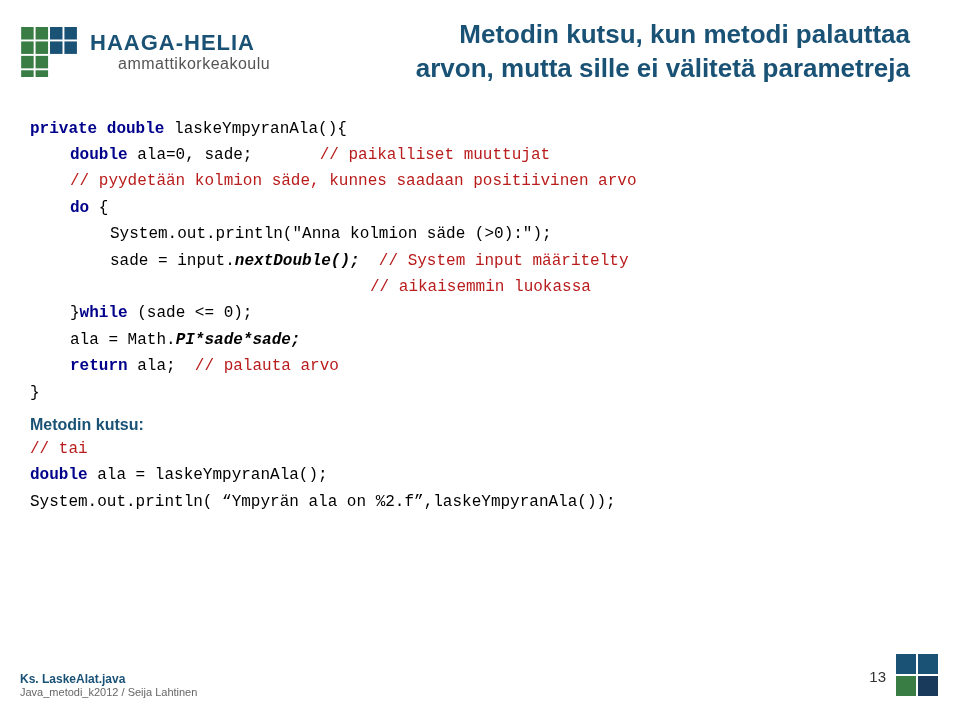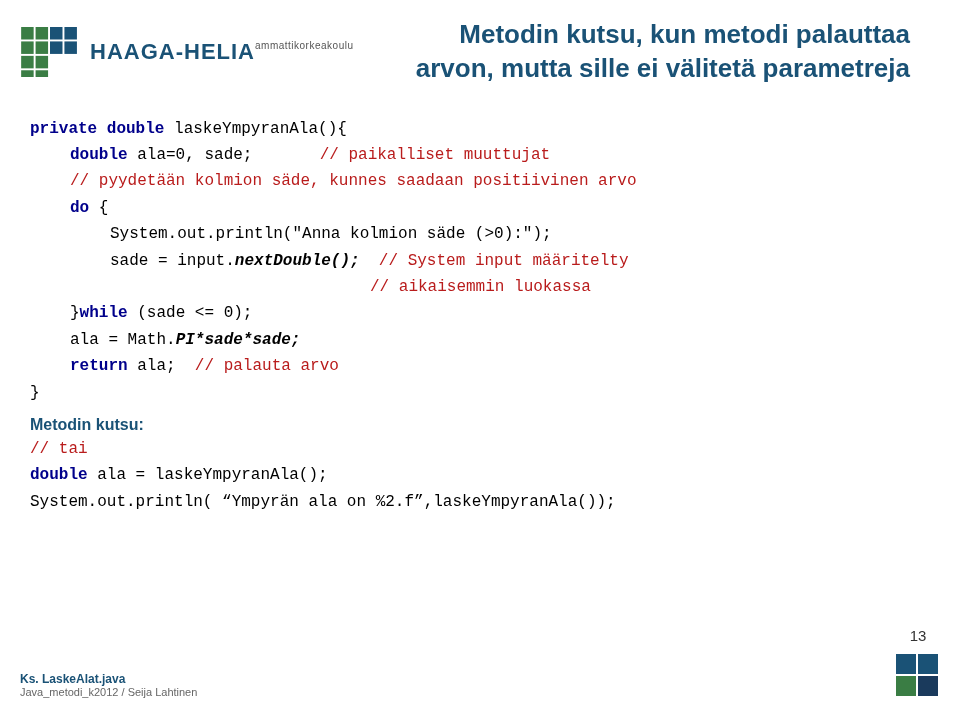--- a/index.html
+++ b/index.html
@@ -28,36 +28,37 @@
 
     .logo-icon {
       width: 60px;
       height: 50px;
       margin-right: 10px;
       flex-shrink: 0;
     }
 
     .logo-text-area {
       display: flex;
-      flex-direction: row;
+      flex-direction: column;
       justify-content: center;
     }
 
     .logo-title {
       font-size: 22px;
       font-weight: bold;
       color: #1a5276;
       letter-spacing: 1px;
       line-height: 1.1;
     }
 
     .logo-subtitle {
-      font-size: 10px;
+      font-size: 16px;
       color: #555;
       letter-spacing: 0.5px;
+      margin-left: 28px;
     }
 
     .header-title {
       flex: 1;
       text-align: right;
       padding-right: 20px;
     }
 
     .header-title h1 {
       font-size: 26px;
@@ -136,21 +137,20 @@
     .footer-author {
       font-family: Arial, Helvetica, sans-serif;
       font-size: 11px;
       color: #666;
     }
 
     .footer-right {
       display: flex;
       align-items: center;
       gap: 10px;
-      flex-direction: column;
     }
 
     .page-number {
       font-size: 15px;
       color: #333;
       font-family: Arial, Helvetica, sans-serif;
     }
   </style>
 </head>
 <body>

